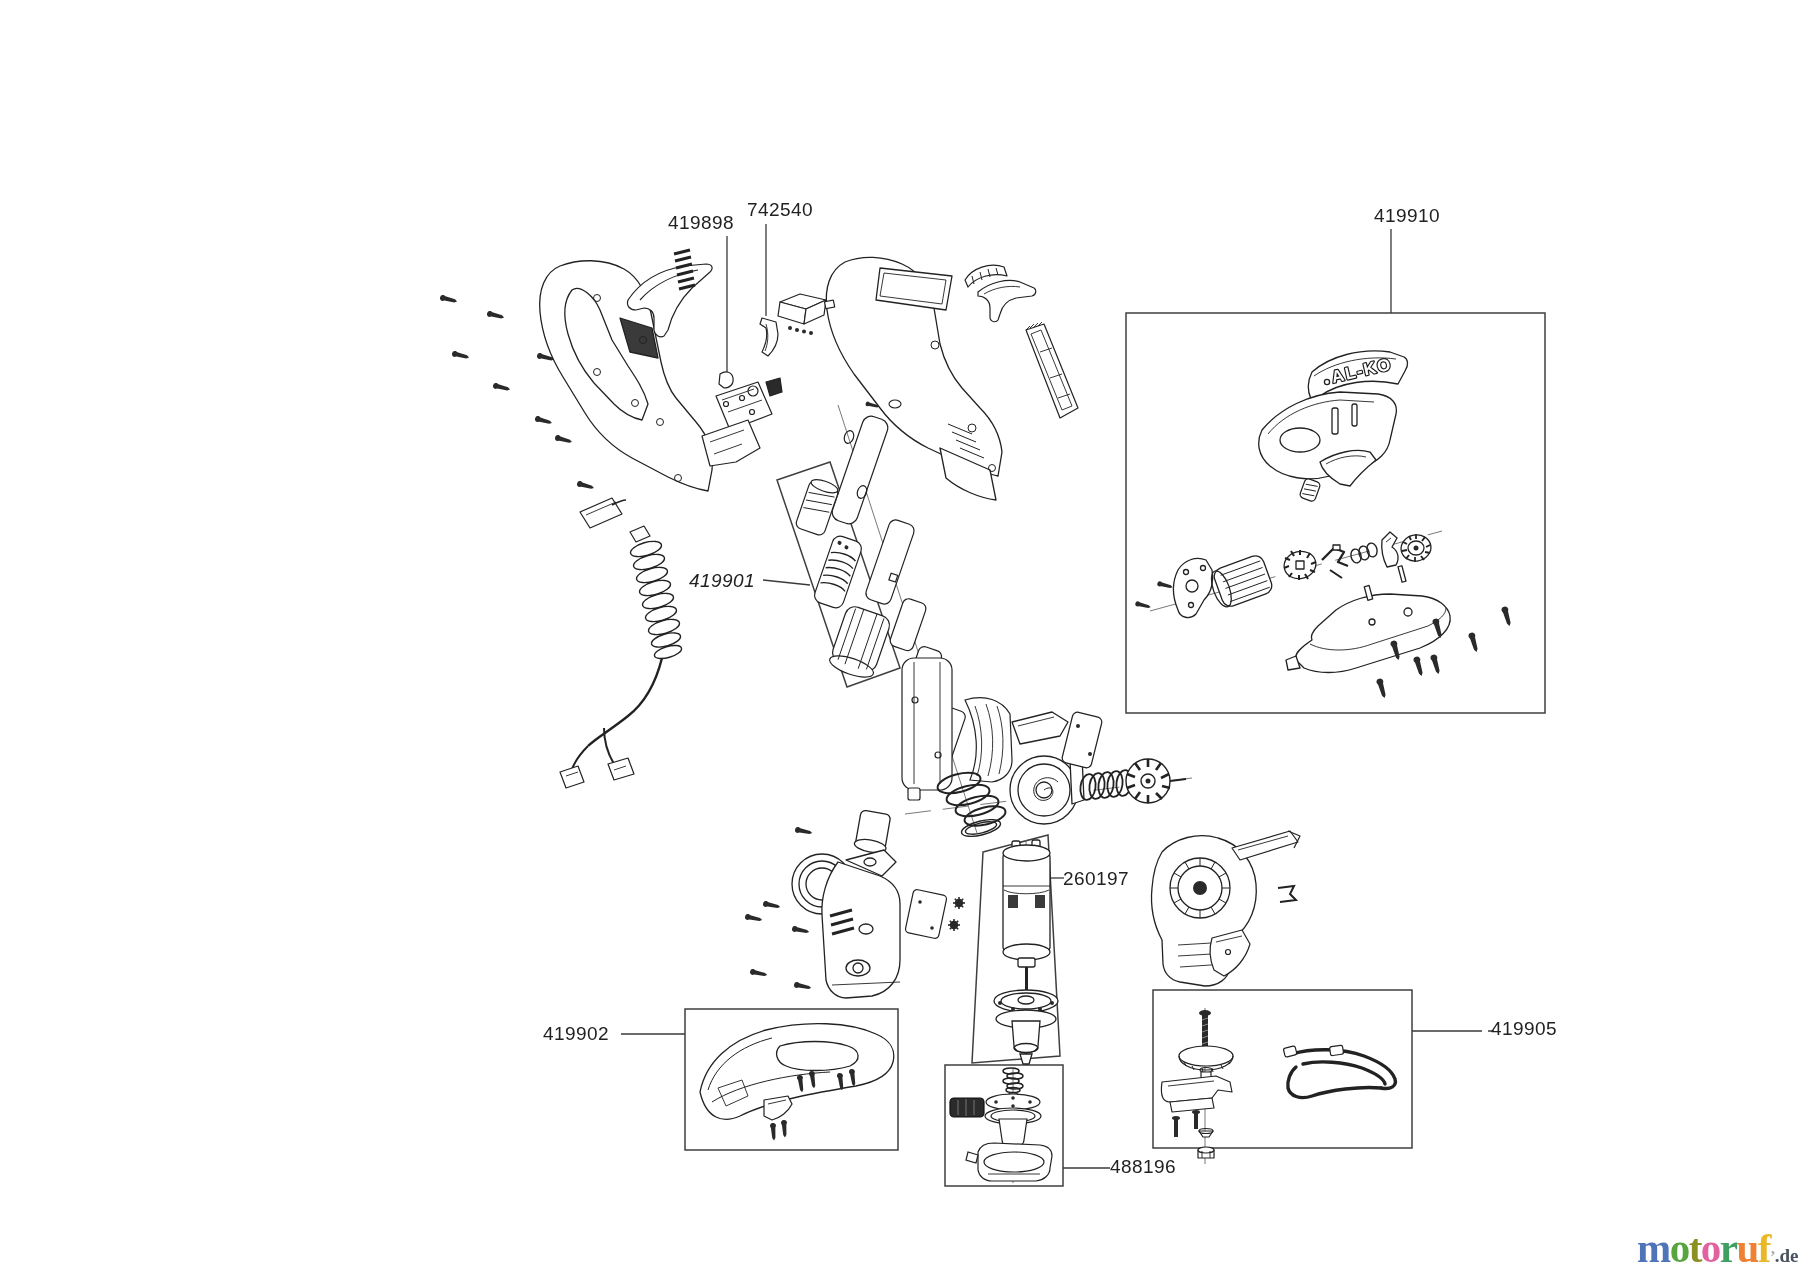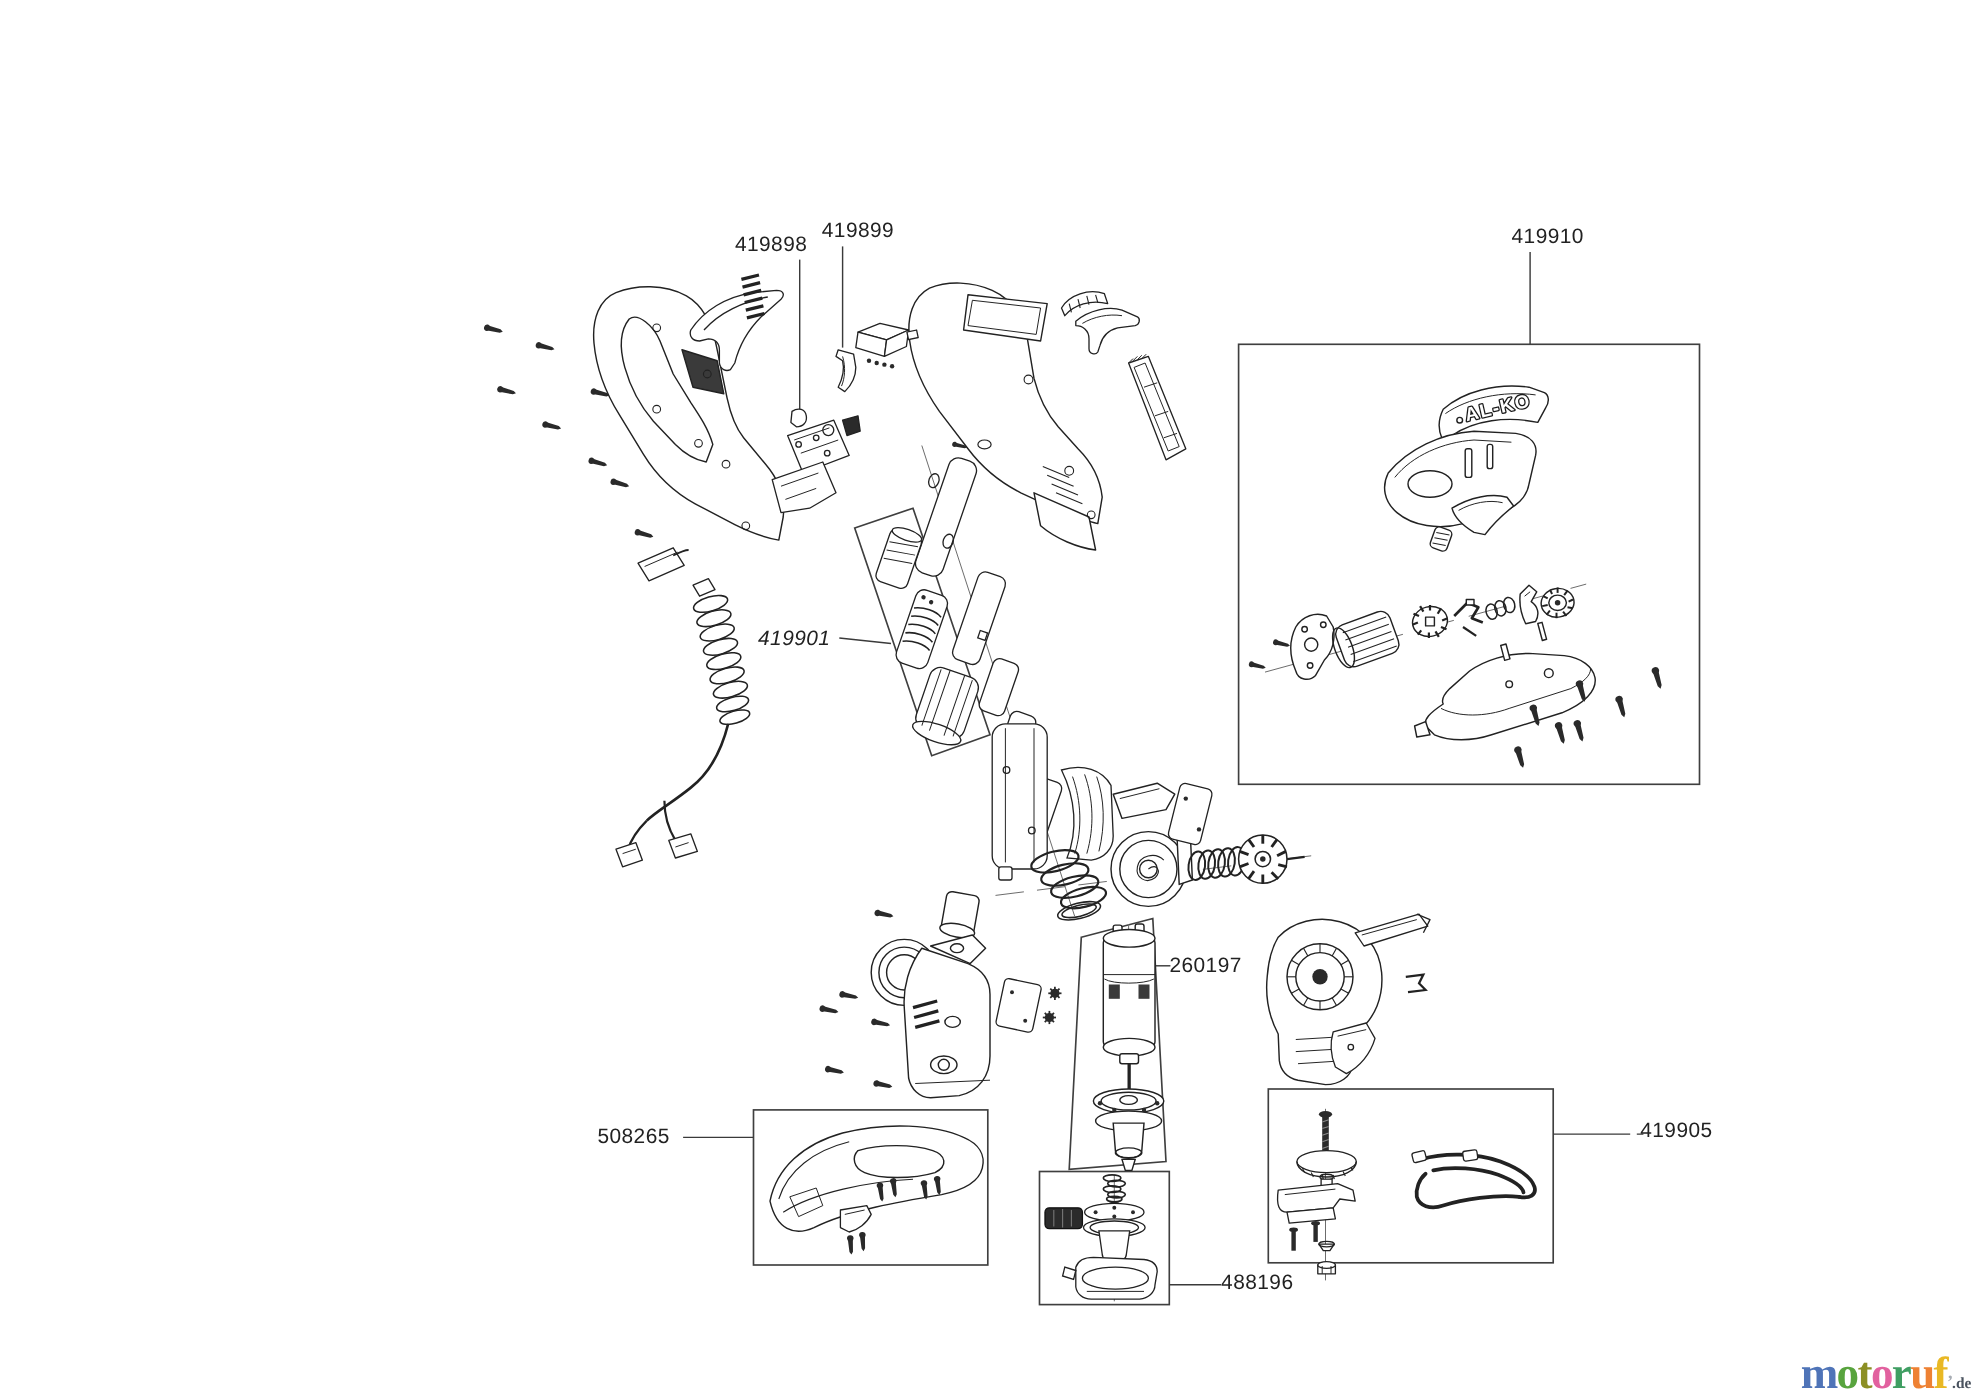--- a/index.html
+++ b/index.html
@@ -3,21 +3,21 @@
 <meta charset="utf-8">
 <style>
   html,body{margin:0;padding:0;background:#fff;}
   .stage{position:relative;width:1800px;height:1272px;background:#ffffff;
          font-family:"Liberation Sans",sans-serif;overflow:hidden;}
   .stage > svg{position:absolute;left:0;top:0;}
   .plabel{position:absolute;transform:translateX(-50%);font-size:19px;line-height:22px;
           letter-spacing:.4px;color:#222;white-space:nowrap;}
   .logo{position:absolute;left:1637px;top:1226px;font-family:"Liberation Serif",serif;
         font-weight:700;font-size:41px;letter-spacing:-1.5px;line-height:44px;}
-  .logo .suffix{font-size:14px;letter-spacing:0;font-family:Liberation Serif, serif;}
+  .logo .suffix{font-size:19px;letter-spacing:0;font-family:Liberation Serif, serif;}
   .logo .tick{font-size:17px;color:#a8adb4;letter-spacing:-1px;}
 </style>
 </head>
 <body>
 
 <div class="stage">
 
 <svg width="1800" height="1272" viewBox="0 0 1800 1272">
   <defs>
     <path id="scrP" d="M0,-3 A3,3 0 1,0 0,3 L2,2.2 L12,1.6 L14.5,0 L12,-1.6 L2,-2.2 Z"></path>
@@ -534,25 +534,25 @@
     <use href="#scrP" transform="translate(1417,660) rotate(74) scale(1.15)"></use>
     <use href="#scrP" transform="translate(1434,658) rotate(74) scale(1.15)"></use>
     <use href="#scrP" transform="translate(1436,622) rotate(74) scale(1.15)"></use>
     <use href="#scrP" transform="translate(1472,636) rotate(74) scale(1.15)"></use>
     <use href="#scrP" transform="translate(1505,610) rotate(74) scale(1.15)"></use>
     <use href="#scrP" transform="translate(1380,682) rotate(74) scale(1.15)"></use>
   </g>
 </svg>
 
   <div class="plabel" style="left:701px;top:212px;text-align:right;">419898</div>
-  <div class="plabel" style="left:780px;top:199px;">419899</div>
+  <div class="plabel" style="left:780px;top:199px;">742540</div>
   <div class="plabel" style="left:1407px;top:205px;">419910</div>
   <div class="plabel" style="left:722px;top:570px;font-style:italic;">419901</div>
   <div class="plabel" style="left:1096px;top:868px;">260197</div>
-  <div class="plabel" style="left:576px;top:1023px;">508265</div>
+  <div class="plabel" style="left:576px;top:1023px;">419902</div>
   <div class="plabel" style="left:1524px;top:1018px;">419905</div>
   <div class="plabel" style="left:1143px;top:1156px;">488196</div>
 
   <div class="logo">
     <span style="color: rgb(79, 116, 184);">m</span><span style="color: rgb(88, 164, 62);">o</span><span style="color: rgb(140, 143, 36);">t</span><span style="color: rgb(226, 97, 159);">o</span><span style="color: rgb(63, 158, 98);">r</span><span style="color: rgb(238, 129, 51);">u</span><span style="color: rgb(233, 184, 36);">f</span><span class="tick">’</span><span class="suffix" style="color: rgb(73, 82, 94);">.de</span>
   </div>
 
 </div>
 
 </body></html>

